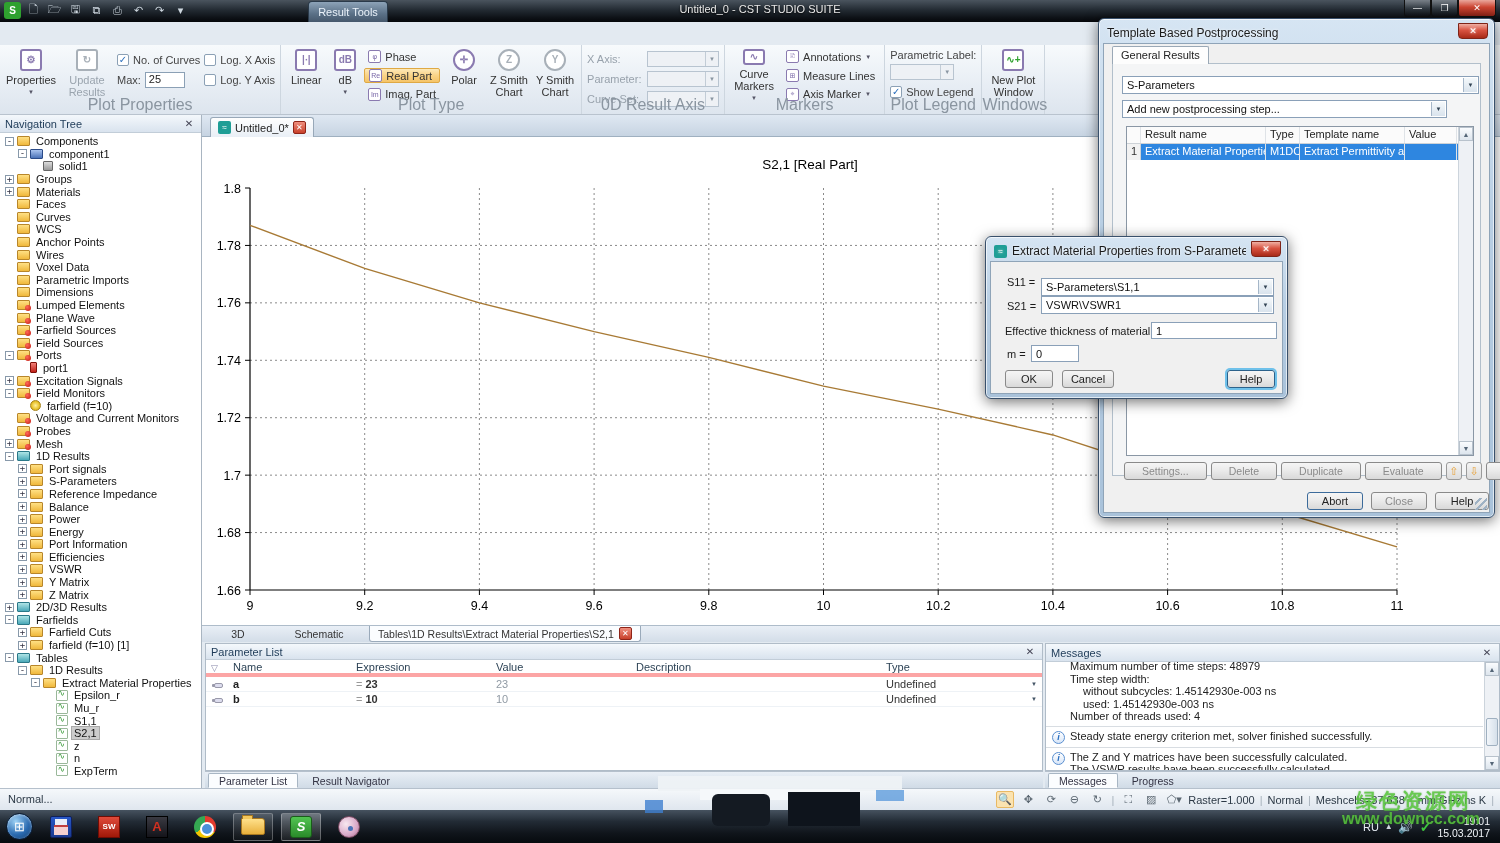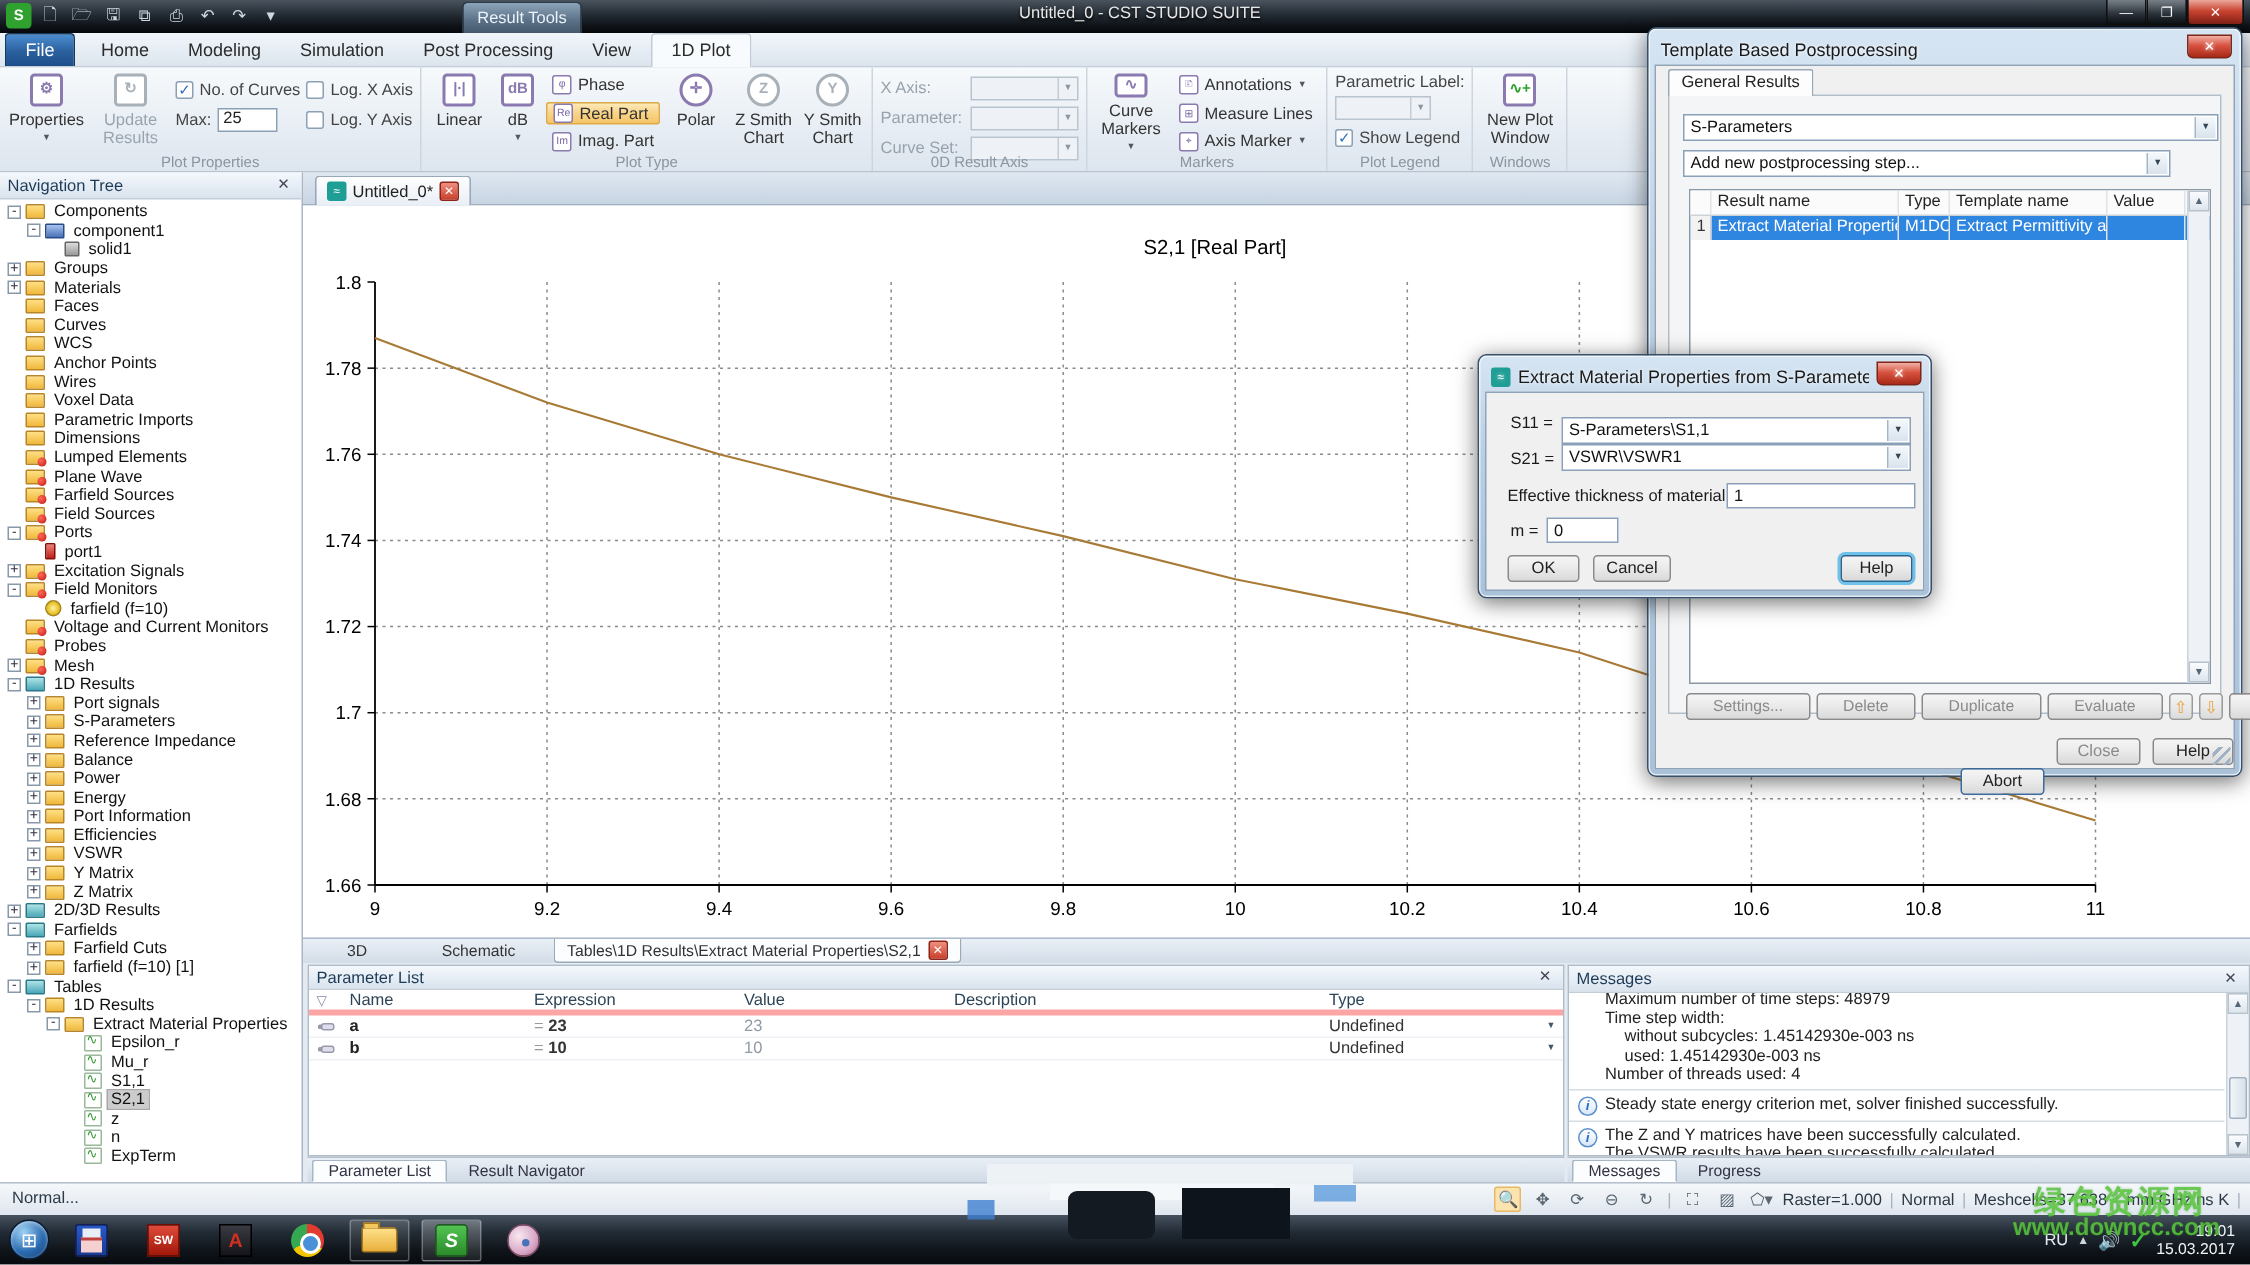--- a/index.html
+++ b/index.html
@@ -30,21 +30,21 @@
 .rtab { padding:3px 13px 4px; font-size:12px; color:#2b2b2b; white-space:nowrap; }
 .rtab.file { background:linear-gradient(#4c8ed2,#2a5f9e 55%,#1d4f8b); color:#fff; border-radius:3px 3px 0 0;
   border:1px solid #16395e; border-bottom:none; margin-right:4px; }
 .rtab.active { background:#f8fbfd; border:1px solid #c0cbd6; border-bottom:1px solid #f8fbfd;
   border-radius:3px 3px 0 0; margin-bottom:-1px; }
 
 
 .ribbon { position:absolute; left:0; top:45px; width:100%; height:70px;
   background:linear-gradient(#f7fafc,#e7edf4 60%,#dde5ee); border-bottom:1px solid #b9c3ce; display:flex; }
 .rgroup { position:relative; height:100%; border-right:1px solid #cdd6df; padding:2px 5px 12px; flex:none; }
-.rgroup-label { position:absolute; bottom:0; left:0; right:0; text-align:center; font-size:10px; color:#8a95a0; }
+.rgroup-label { position:absolute; bottom:0; left:0; right:0; text-align:center; font-size:16px; color:#8a95a0; }
 .rrow { display:flex; gap:4px; height:100%; }
 .bigbtn { width:52px; display:flex; flex-direction:column; align-items:center; justify-content:flex-start;
   font-size:11px; color:#333; text-align:center; line-height:12px; padding-top:2px; }
 .bigbtn .ric { margin-bottom:3px; }
 .bigbtn.disabled { color:#9aa4ae; }
 .ric { width:22px; height:22px; border:2px solid #8a7ab0; border-radius:3px; color:#8a7ab0;
   display:flex; align-items:center; justify-content:center; font-size:10px; font-weight:bold; background:#fff; }
 .ric.round { border-radius:50%; }
 .ric.gray { border-color:#a8b0b8; color:#a8b0b8; }
 .ric.green { border-color:#8a7ab0; color:#2fa12f; }
@@ -267,29 +267,20 @@
     </div>
     <div class="ctx-tab">Result Tools</div>
     <div class="win-title">Untitled_0 - CST STUDIO SUITE</div>
     <div class="win-controls">
       <span class="win-btn">—</span>
       <span class="win-btn">❐</span>
       <span class="win-btn close">✕</span>
     </div>
   </div>
 
-  <div class="ribbon-tabs">
-    <span class="rtab file">File</span>
-    <span class="rtab">Home</span>
-    <span class="rtab">Modeling</span>
-    <span class="rtab">Simulation</span>
-    <span class="rtab">Post Processing</span>
-    <span class="rtab">View</span>
-    <span class="rtab active">1D Plot</span>
-  </div>
 
   <div class="ribbon">
     <div class="rgroup">
       <div class="rrow">
         <div class="bigbtn">
           <span class="ric">⚙</span>
           <span>Properties</span>
             <span class="ddmark">▼</span>
         </div>
         <div class="bigbtn disabled">
@@ -988,21 +979,21 @@
       <div class="btnrow" style="left:20px;top:418px">
         <span class="btn dim">Settings...</span>
         <span class="btn dim">Delete</span>
         <span class="btn dim">Duplicate</span>
         <span class="btn dim">Evaluate</span>
         <span class="arrbtn">⇧</span>
         <span class="arrbtn">⇩</span>
         <span class="btn dim">Delete All</span>
         <span class="btn dim">Evaluate All</span>
       </div>
-      <span class="btn defaultb" style="left:203px;top:468px;width:56px">Abort</span>
+      <span class="btn defaultb" style="left:203px;top:448px;width:56px">Abort</span>
       <span class="btn dim" style="position:absolute;left:267px;top:448px;width:56px">Close</span>
       <span class="btn" style="left:331px;top:448px;width:54px">Help</span>
       <div class="grip"></div>
     </div>
   </div>
 
   <div class="dlg" style="left:985px;top:236px;width:303px;height:163px;z-index:60">
     <div class="dlg-title">
       <span class="mini-cst">≈</span>
       <span class="t">Extract Material Properties from S-Parameters</span>

